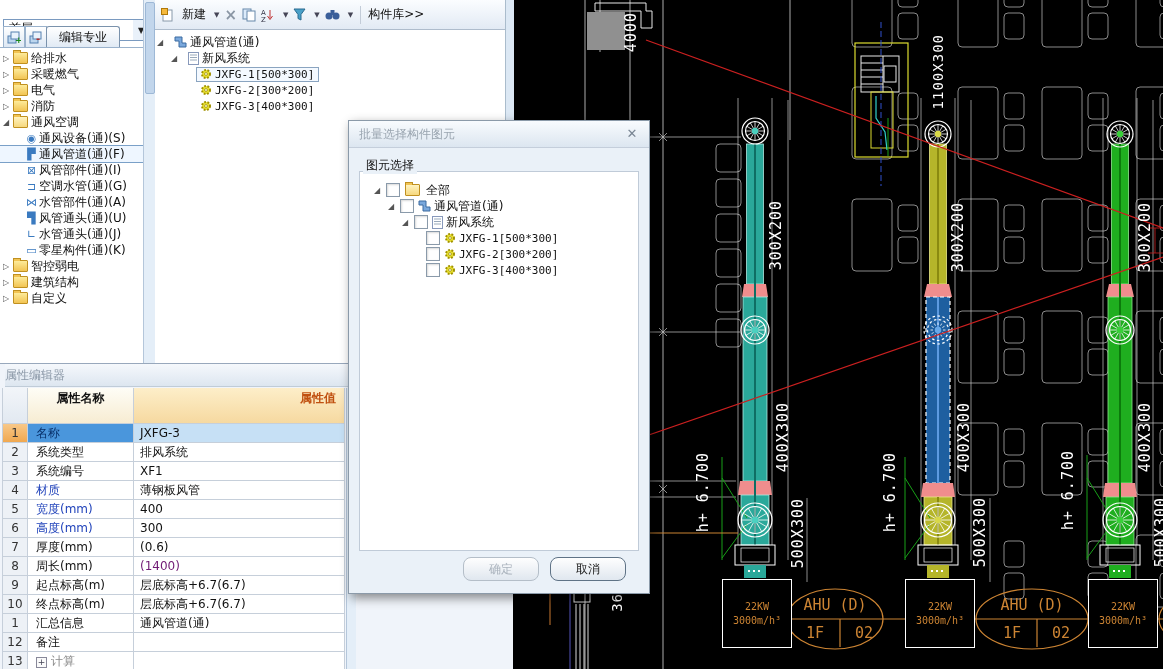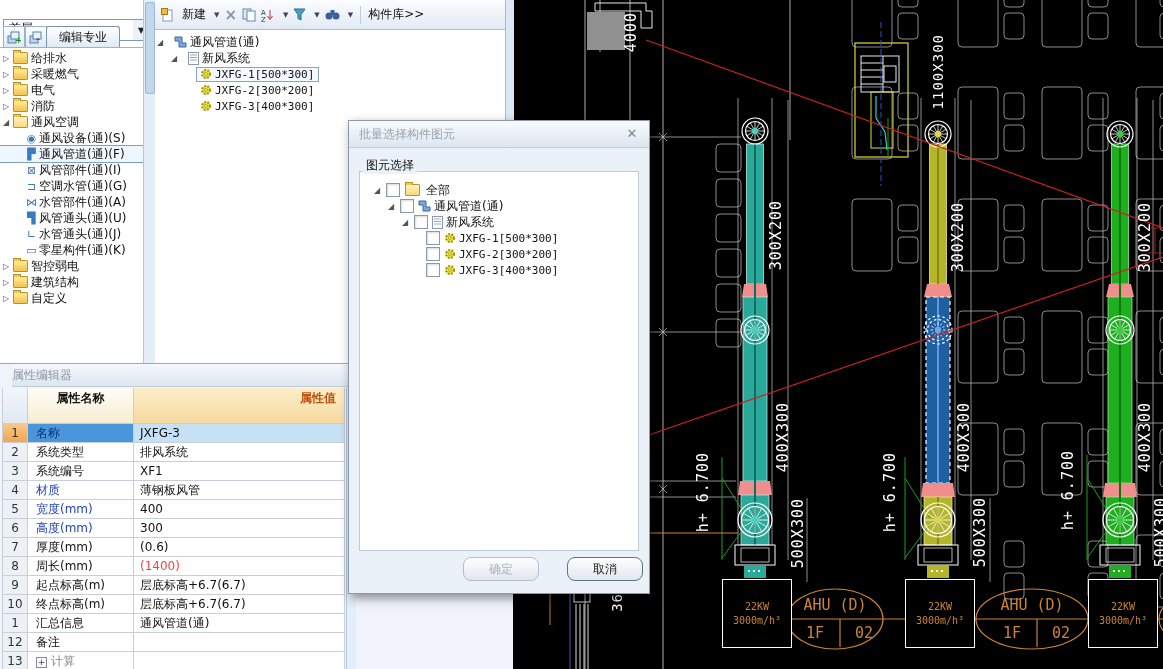--- a/index.html
+++ b/index.html
@@ -45,56 +45,56 @@
   .dd{font-size:7px;color:#445}
   .tsep{width:1px;height:18px;background:#c3ccd8;margin:0 2px}
   #comp-tree{position:absolute;left:2px;top:34px}
   .crow{height:16px;display:flex;align-items:center;white-space:nowrap}
   .crow .icon{margin:0 3px;flex:none;display:inline-flex}
   .crow.sel .boxwrap{outline:1px solid #8aa4c0;background:#f4f9ff}
   .boxwrap{display:flex;align-items:center;padding:0 4px 0 0}
   #comp-strip{left:505px;top:0;width:8px;height:363px;background:#dce8f4;border-left:1px solid #aabccc;z-index:2;position:absolute}
   
   #prop-panel{left:0;top:363px;width:513px;height:306px;background:#f0f4fa;border-top:1px solid #98a8bc;z-index:2}
-  #prop-title{position:absolute;left:12px;top:0;width:513px;height:23px;background:linear-gradient(#f5f8fc,#dde6f0);
+  #prop-title{position:absolute;left:5px;top:0;width:513px;height:23px;background:linear-gradient(#f5f8fc,#dde6f0);
               border-bottom:1px solid #c0ccd8;color:#8a97a6;line-height:23px;padding-left:0;box-sizing:border-box}
   #prop-table{position:absolute;left:2px;top:24px;width:351px}
   .prow{display:flex;height:19px;line-height:19px}
   .prow.hdr{height:36px;line-height:20px}
   .pc{border-right:1px solid #c6cfda;border-bottom:1px solid #c6cfda;box-sizing:border-box;overflow:hidden;white-space:nowrap}
   .pc.no{width:26px;background:#edf1f6;text-align:center;color:#333;border-left:1px solid #c6cfda}
   .pc.nm{width:106px;padding-left:8px;background:#fff}
   .pc.vl{width:211px;padding-left:6px;background:#fff}
   .hdr .pc.nm{background:linear-gradient(#fefdf6,#f7ecd2);text-align:center;padding-left:0;font-weight:bold}
   .hdr .pc.vl{background:linear-gradient(#fdeec9,#f6d9a0);color:#c05010;text-align:right;padding-right:8px;font-weight:bold}
   .hdr .pc.no{background:linear-gradient(#f2f5f9,#e2e9f1)}
   .prow.rsel .pc.no{background:linear-gradient(#f8c888,#f0a850)}
   .prow.rsel .pc.nm{background:#4a96dc;color:#08306a}
   .prow.rsel .pc.vl{background:#c6e0f5}
   .pc.blue{color:#2244bb}
-  .pc.grayv{color:#ef4444}
+  .pc.grayv{color:#701a75}
   .pc.grpn{color:#8a8a8a}
   .plus{display:inline-block;width:9px;height:9px;border:1px solid #889;background:#fafafa;line-height:8px;
         font-size:9px;text-align:center;margin-right:4px;color:#445}
   
   #dialog{position:absolute;left:348px;top:120px;width:300px;height:472px;background:#eaf1f8;
           border:1px solid #8b9aa9;box-shadow:3px 4px 10px rgba(0,0,0,.45);z-index:3}
   #dlg-title{position:absolute;left:0;top:0;width:100%;height:27px;background:linear-gradient(#f8fbfe,#dce6f0);
              border-bottom:1px solid #c4cedb;color:#9aa5b0;line-height:27px;padding-left:10px;box-sizing:border-box}
   #dlg-close{position:absolute;right:8px;top:4px;width:18px;height:18px;text-align:center;color:#7a8694;font-size:13px;line-height:18px}
   #dlg-grouplabel{position:absolute;left:14px;top:36px;background:#eaf1f8;padding:0 3px;z-index:1}
   #dlg-box{position:absolute;left:10px;top:50px;width:278px;height:378px;background:#fff;border:1px solid #c0cbd8;overflow:hidden}
   #dlg-tree{padding-top:10px}
   .drow{height:16px;display:flex;align-items:center;white-space:nowrap}
   .cb{width:12px;height:12px;background:#fff;border:1px solid #8a9aaa;box-shadow:inset 1px 1px 2px rgba(0,0,0,.15);
       margin-right:4px;flex:none}
   .btn{position:absolute;width:76px;height:24px;border:1px solid #8a9aa8;border-radius:8px;
        background:linear-gradient(#fefefe,#e0e7ef);text-align:center;line-height:22px;box-sizing:border-box}
   #btn-ok{left:114px;top:436px;color:#a9b2bc;border-color:#b4bec8}
-  #btn-cancel{left:218px;top:436px;color:#1a1a1a;border-color:#5f7386}
+  #btn-cancel{left:201px;top:436px;color:#1a1a1a;border-color:#5f7386}
 </style>
 </head>
 <body>
 
 <div id="cad">
 <svg id="cadsvg" width="1163" height="669" style="position:absolute;left:0;top:0">
   <g id="furniture" stroke="#8a8a8a" fill="none" stroke-width="1">
         <rect x="716" y="144" width="25" height="28" rx="4"></rect>
         <rect x="716" y="179" width="25" height="28" rx="4"></rect>
         <rect x="716" y="214" width="25" height="28" rx="4"></rect>

